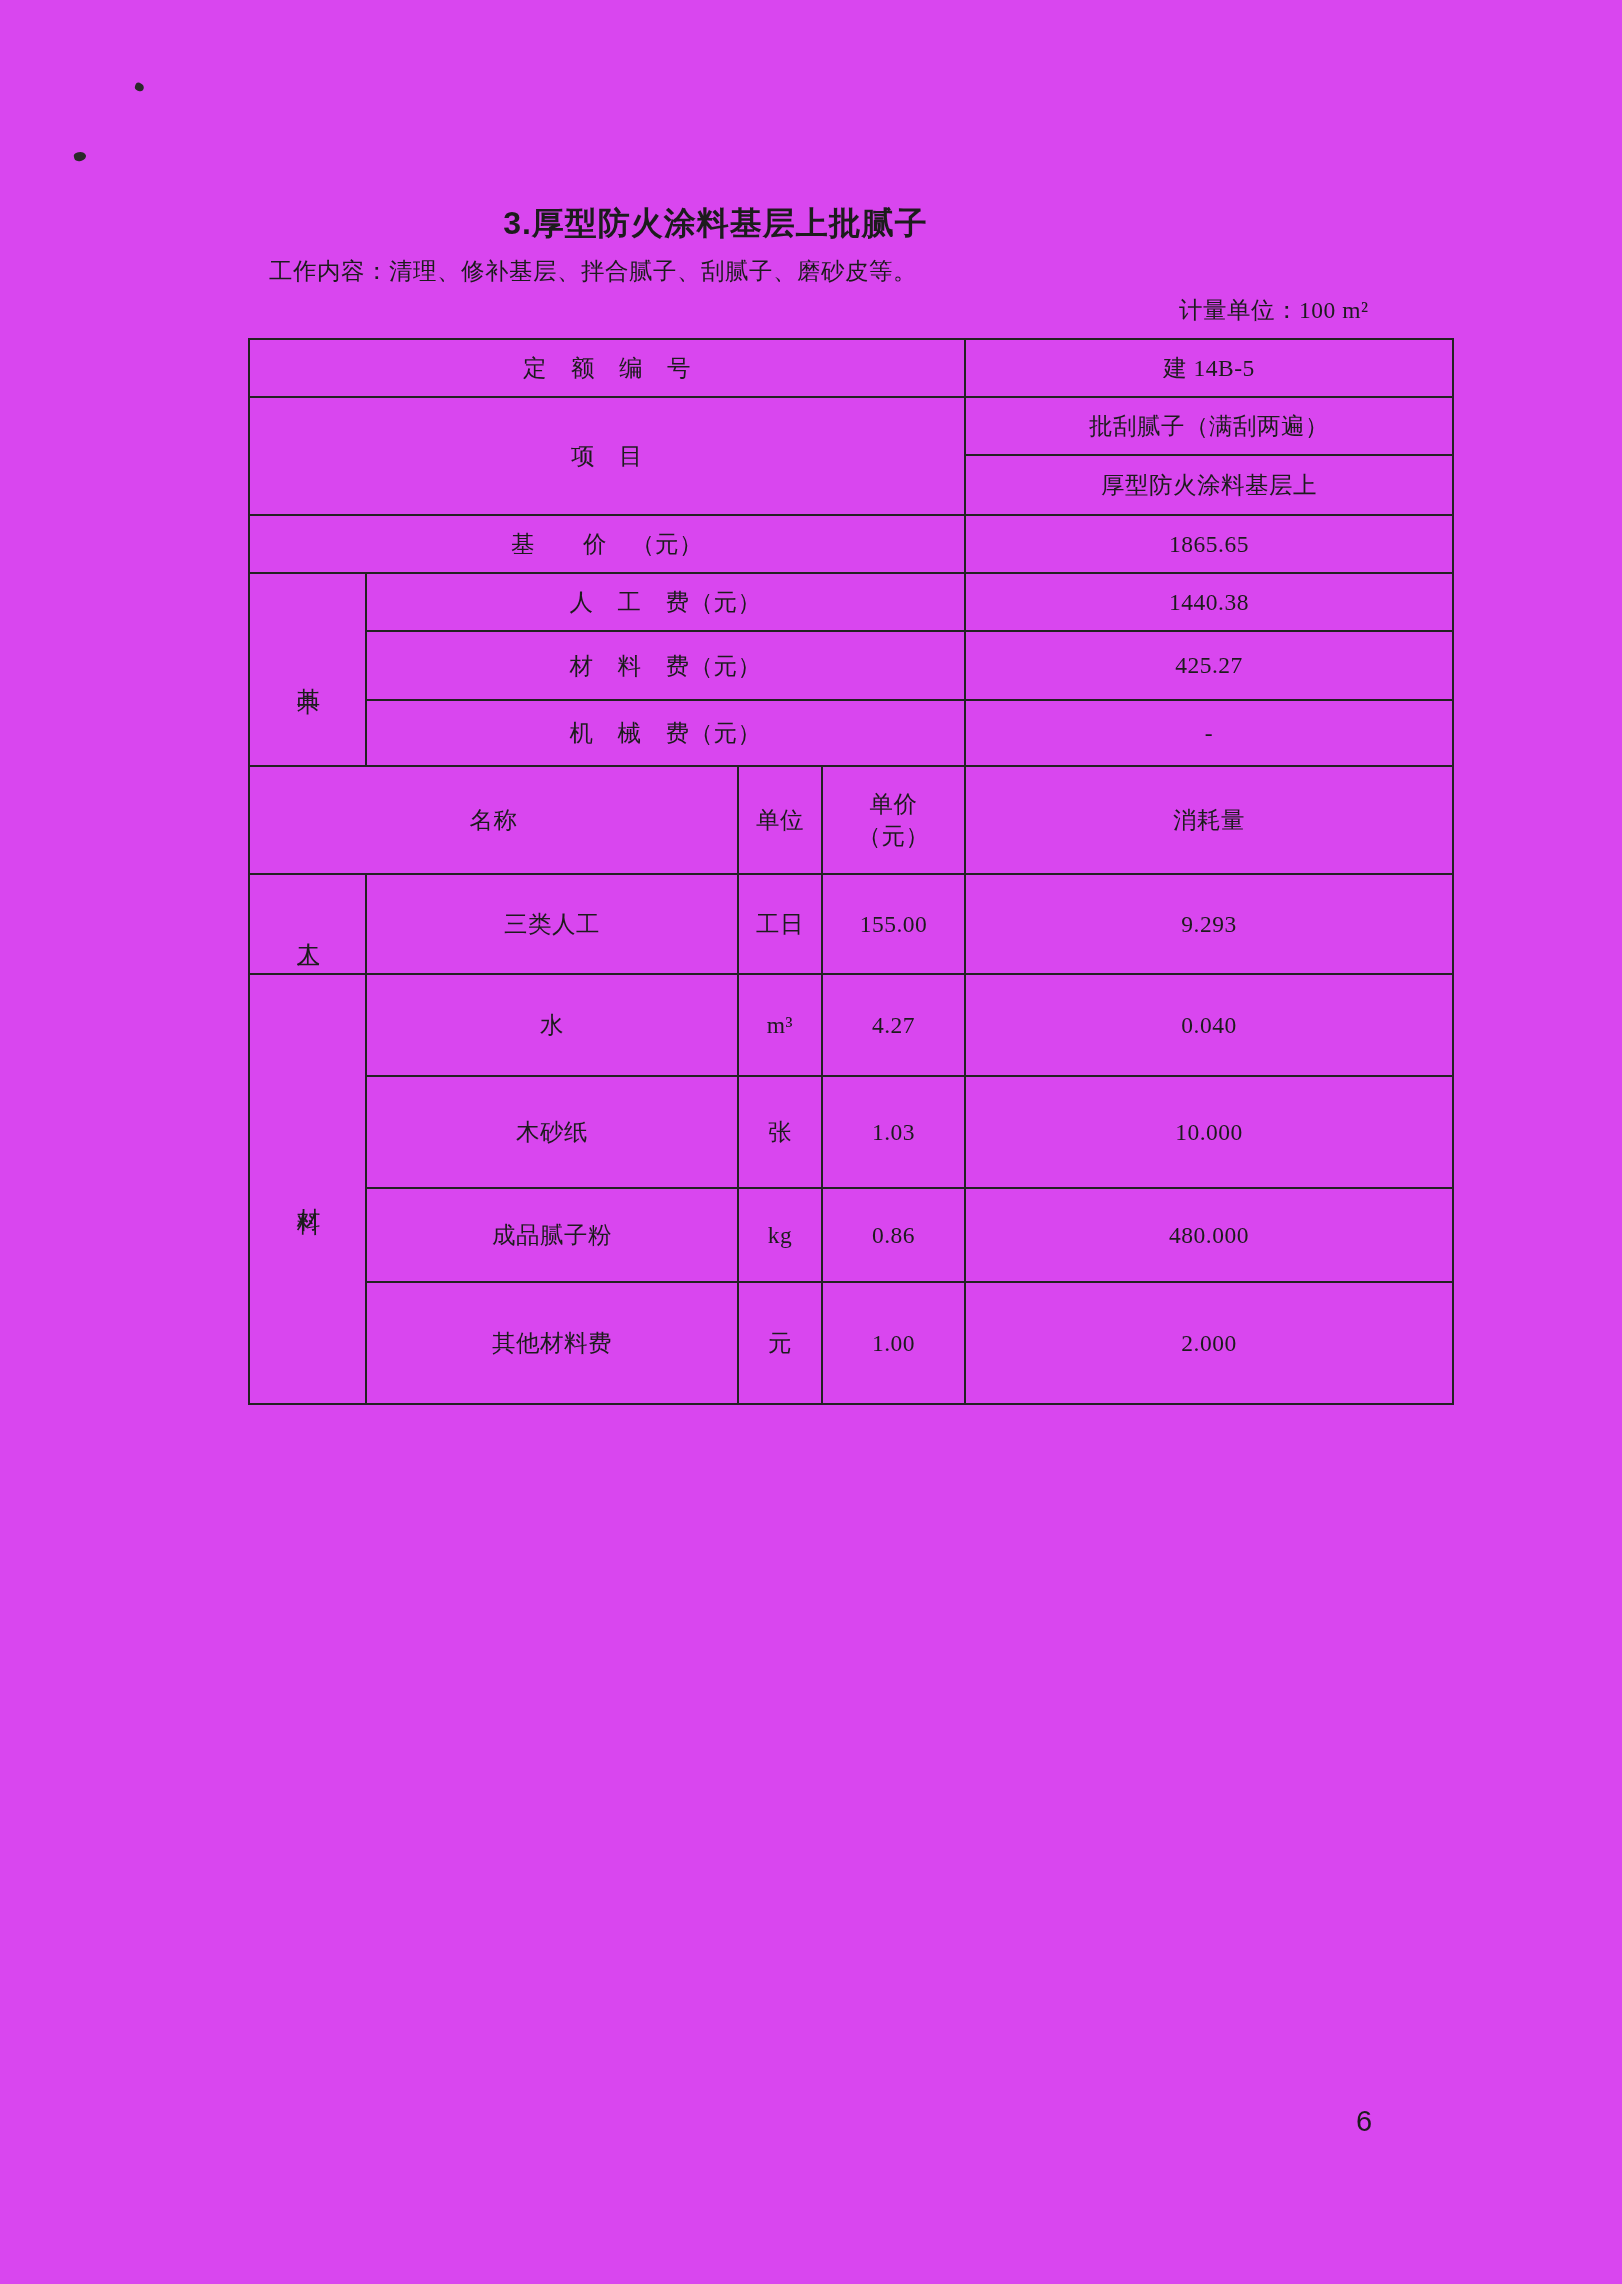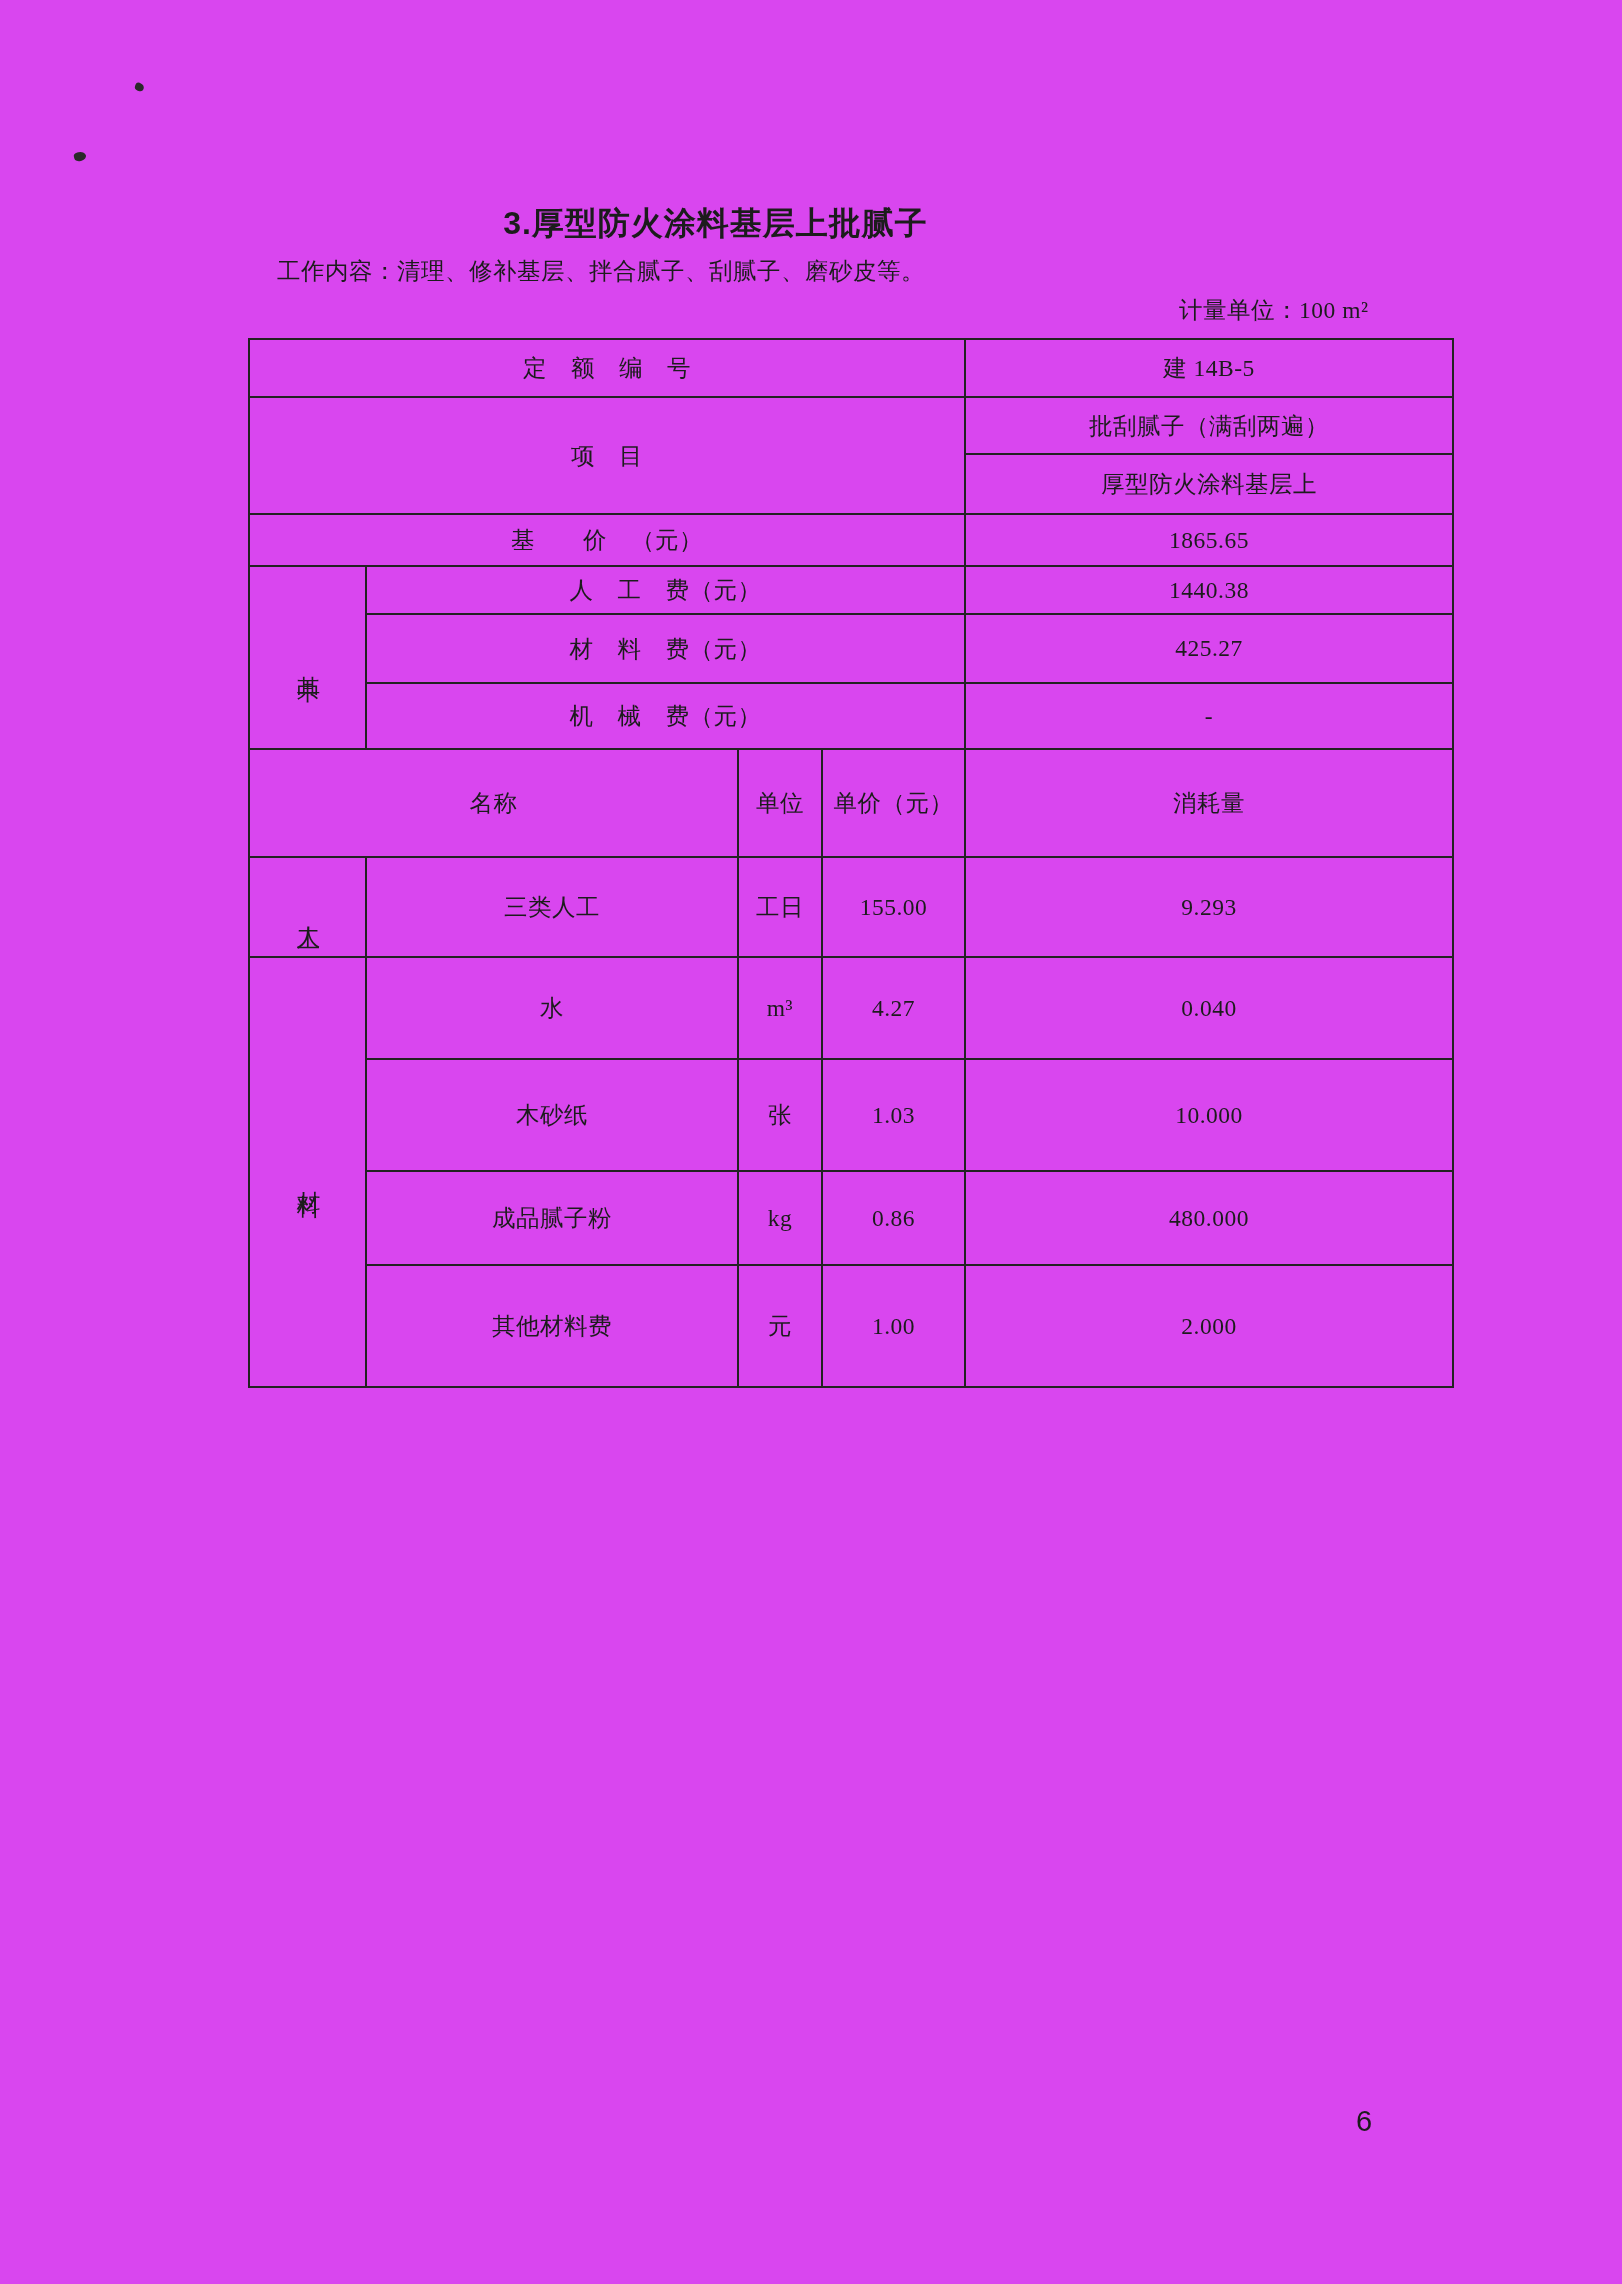--- a/index.html
+++ b/index.html
@@ -11,35 +11,35 @@
   .speck { position:absolute; background:#2a2a2a; border-radius:40% 60% 50% 50%; }
   .speck-1 { left:135px; top:83px; width:8.8px; height:7.8px; transform:rotate(20deg); }
   .speck-2 { left:74px; top:152px; width:11.8px; height:8.8px; transform:rotate(-15deg); }
 
   .doc-title {
     position:absolute; left:294px; top:202px; width:843px;
     text-align:center; font-size:32px; font-weight:700; letter-spacing:1px;
     font-family:"Liberation Sans", sans-serif;
   }
   .work-content {
-    position:absolute; left:277px; top:255px; font-size:23.5px;
+    position:absolute; left:269px; top:255px; font-size:23.5px;
     font-family:"Liberation Sans", sans-serif; letter-spacing:0.5px;
   }
   .unit-note {
     position:absolute; left:1179px; top:294px; font-size:23.5px;
     letter-spacing:0.5px;
   }
 
   table.quota {
     position:absolute; left:248px; top:338px; width:1205px;
     border-collapse:collapse; table-layout:fixed;
   }
   table.quota td {
     border:2px solid #222; text-align:center; vertical-align:middle;
-    font-size:23.5px; padding:0; letter-spacing:0.5px;
+    font-size:23.5px; padding:12px; letter-spacing:0.5px;
   }
   td.name-cell { text-align:left; padding-left:23.5px; }
   td.num-cell  { font-family:"Liberation Serif", serif; }
   .vert {
     writing-mode:vertical-rl; text-orientation:upright;
     letter-spacing:3.9px; display:inline-block; line-height:1.1;
   }
 
   .closing {
     position:absolute; left:249px; top:1525px; width:1176px;

